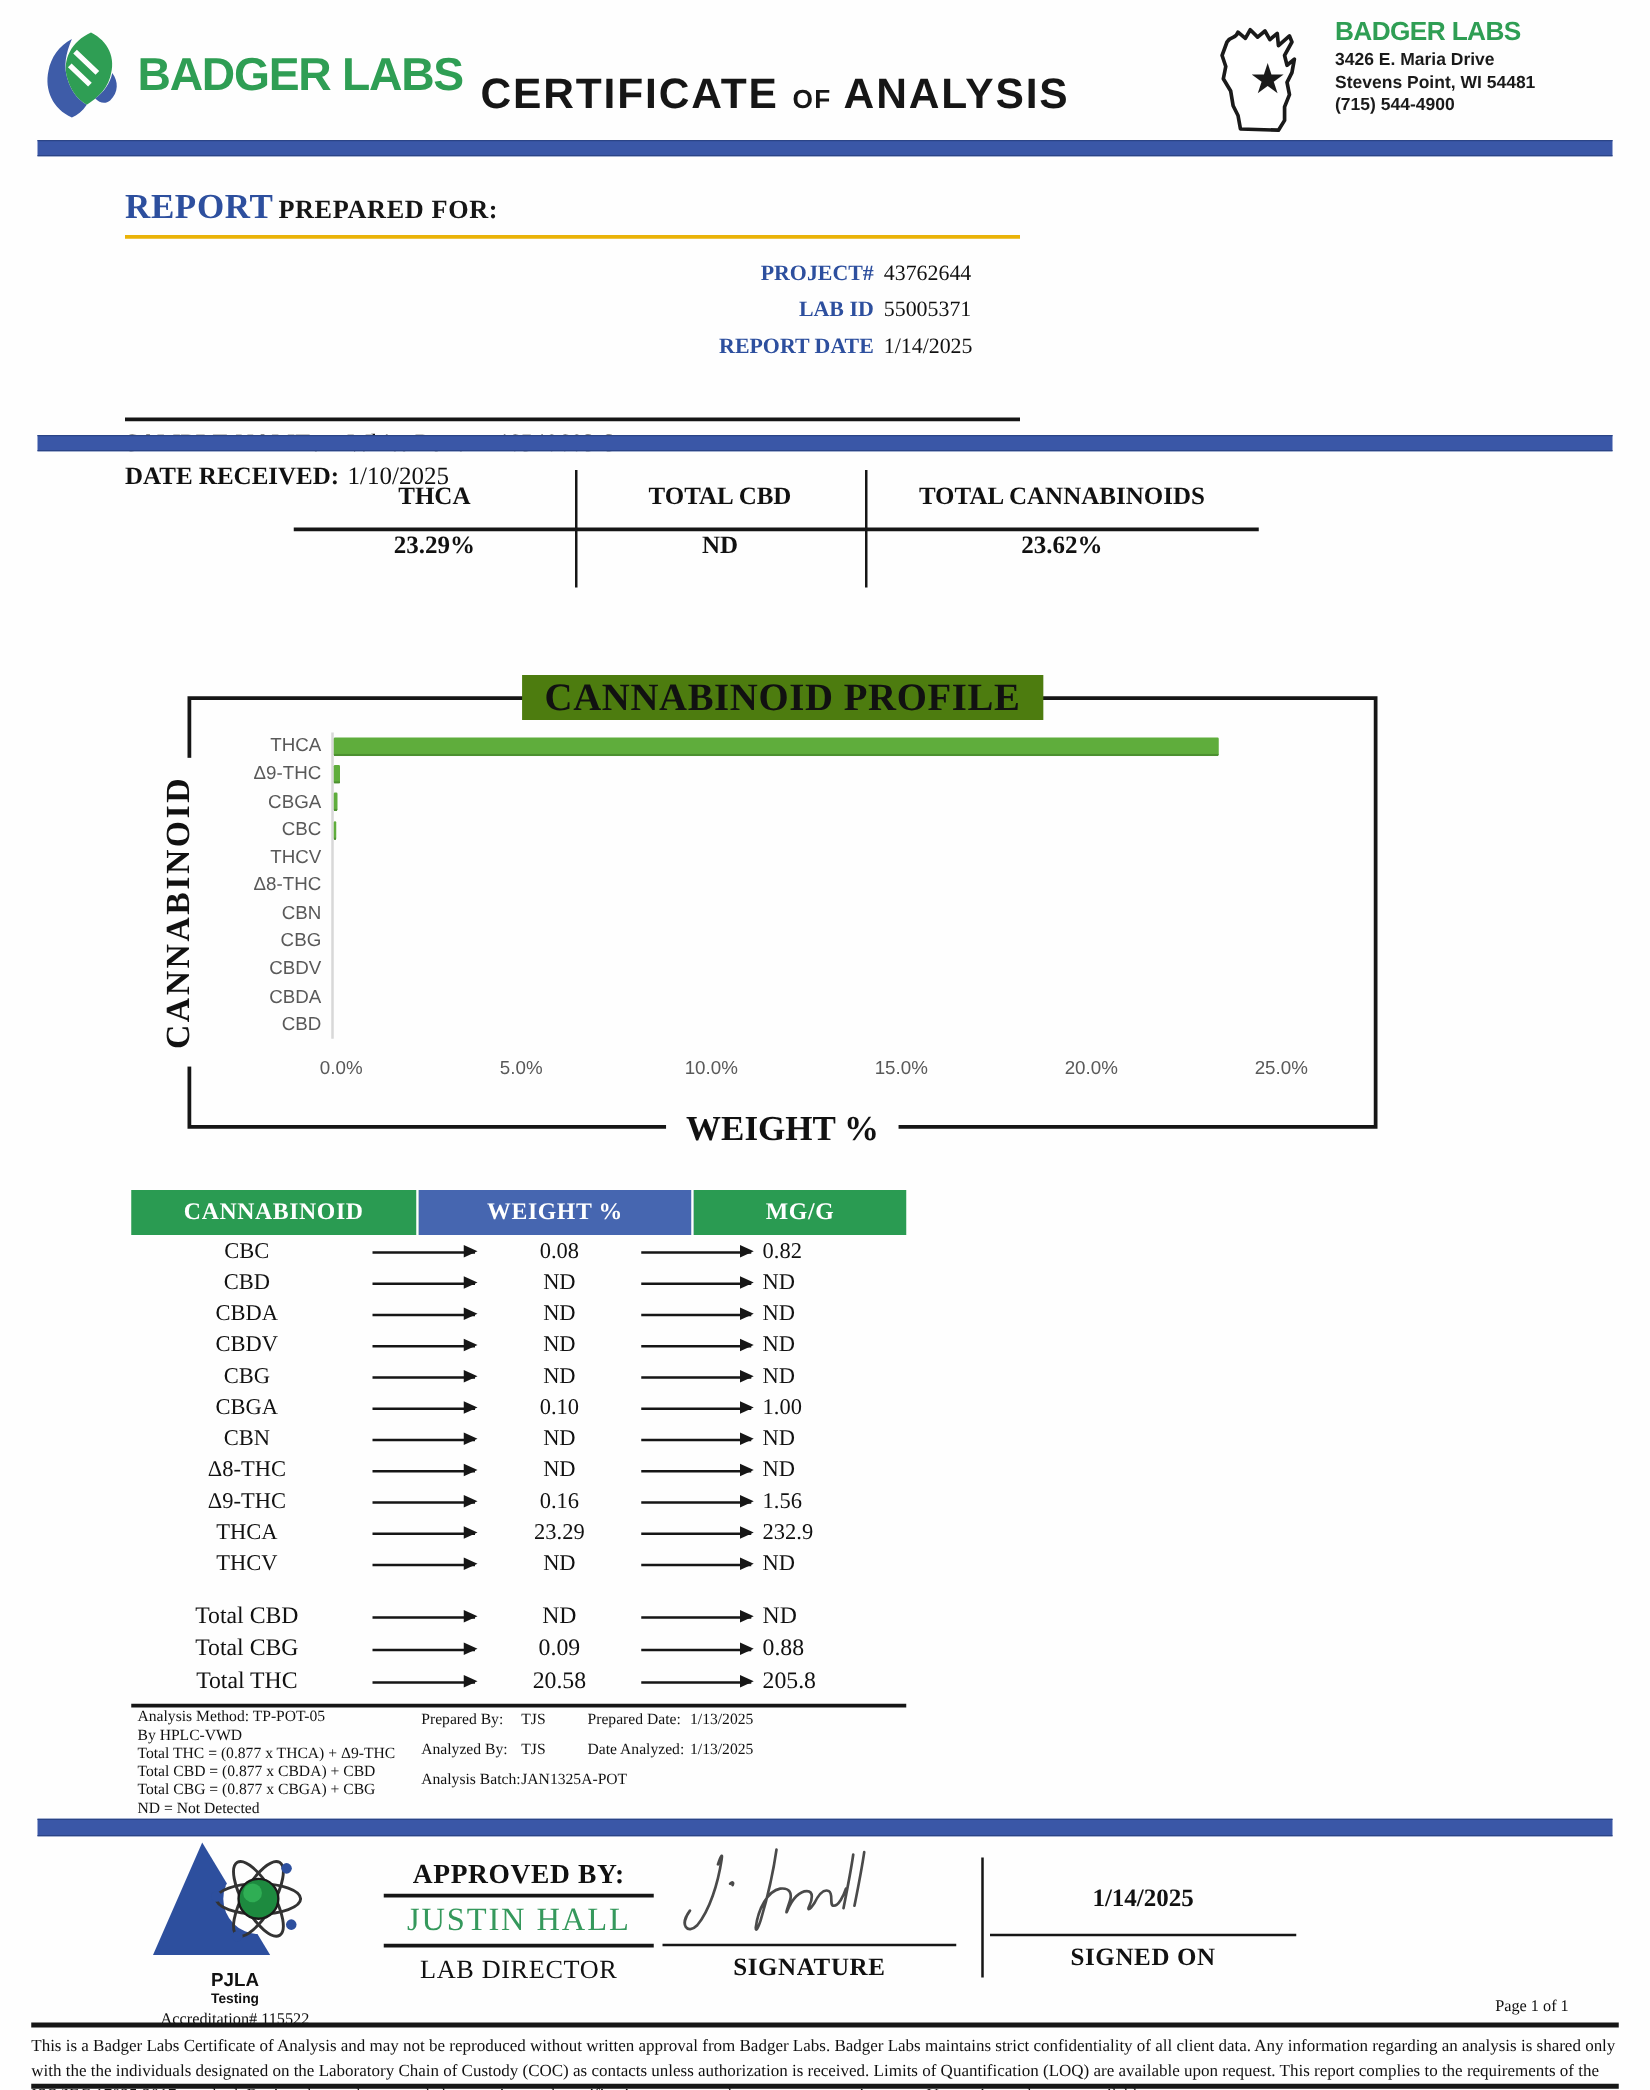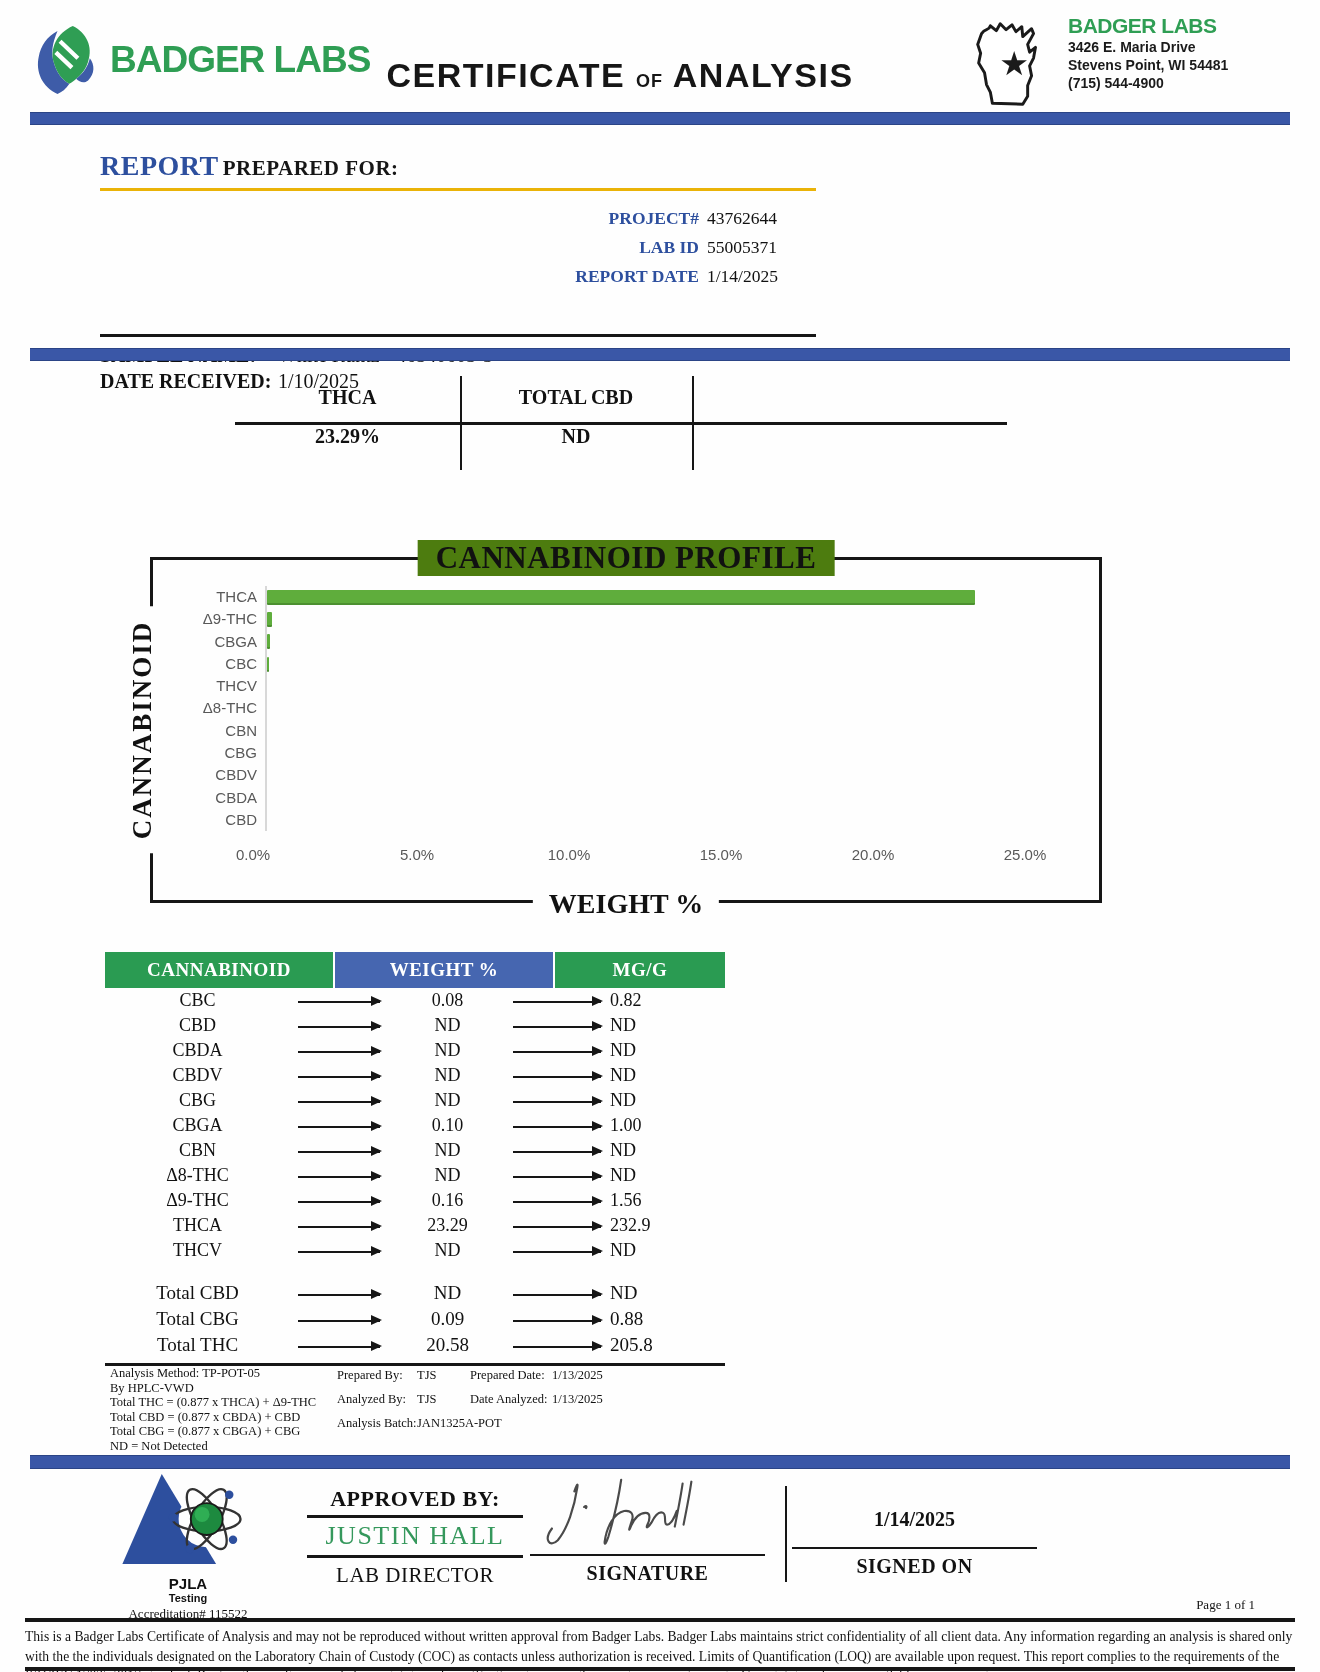--- a/index.html
+++ b/index.html
@@ -6,21 +6,21 @@
   body { background:#888; font-family:"Liberation Serif", serif; color:#111; }
   #page { position:relative; width:1320px; height:1672px; background:#fefefe; margin:0 auto; overflow:hidden; }
 
   .abs { position:absolute; }
   .bluebar { position:absolute; left:30px; width:1260px; height:13px; background:#3a57a7; border-top:1px solid #2b4486; border-bottom:1px solid #2b4486; }
 
   
   .logo-left { left:32px; top:24px; display:flex; align-items:center; gap:10px; }
   .brand-text { font-family:"Liberation Sans", sans-serif; font-weight:bold; font-size:37px; letter-spacing:-1px; color:#2f9e54; }
   .coa-title { left:340px; top:56px; width:560px; text-align:center; font-family:"Liberation Sans", sans-serif; font-weight:800; color:#161616; letter-spacing:1.5px; font-size:34px; white-space:nowrap; }
-  .coa-title .small-of { font-size:18px; letter-spacing:1px; }
+  .coa-title .small-of { font-size:21px; letter-spacing:1px; }
   .logo-right { left:962px; top:14px; display:flex; gap:8px; }
   .addr-name { font-family:"Liberation Sans", sans-serif; font-weight:bold; font-size:21px; color:#2f9e54; letter-spacing:-0.5px; }
   .addr-line { font-family:"Liberation Sans", sans-serif; font-weight:bold; font-size:14px; color:#1a1a1a; line-height:18px; }
 
   
   .report-head { left:100px; top:150px; width:716px; border-bottom:3px solid #eab308; padding-bottom:6px; white-space:nowrap; }
   .report-word { font-size:28px; font-weight:bold; color:#2d4f9e; letter-spacing:0.5px; }
   .prepared-word { font-size:21px; font-weight:bold; color:#161616; letter-spacing:0.5px; }
   .fields { left:545px; top:208px; width:250px; }
   .field-row { display:flex; margin-bottom:8px; align-items:flex-end; }
@@ -181,20 +181,24 @@
     <div class="sum-divider" style="left:457px;"></div>
     <div class="sum-line"></div>
   <div class="sum-col" style="left: 0px; width: 225px;">
         <div class="sum-h">THCA</div>
         <div class="sum-v">23.29%</div>
       </div>
       <div class="sum-col" style="left: 225px; width: 232px;">
         <div class="sum-h">TOTAL CBD</div>
         <div class="sum-v">ND</div>
       </div>
+      <div class="sum-col" style="left: 457px; width: 315px;">
+        <div class="sum-h">TOTAL CANNABINOIDS</div>
+        <div class="sum-v">23.62%</div>
+      </div>
     </div>
 
   <div class="abs chart">
     <div class="chart-title">CANNABINOID PROFILE</div>
     <div class="chart-ylabel">CANNABINOID</div>
     <div class="chart-xlabel">WEIGHT %</div>
     <div class="ylabels" id="ylabels">
         <div class="ylab">THCA</div>
         <div class="ylab">Δ9-THC</div>
         <div class="ylab">CBGA</div>
@@ -222,21 +226,21 @@
         </div>
         <div class="brow"></div>
         <div class="brow"></div>
         <div class="brow"></div>
         <div class="brow"></div>
         <div class="brow"></div>
         <div class="brow"></div>
         <div class="brow"></div>
       </div>
     <div id="xticks">
-        <div class="xtick" style="left: 100px; text-align: right;">0.0%</div>
+        <div class="xtick" style="left: 120px; text-align: right;">0.0%</div>
         <div class="xtick" style="left: 264px;">5.0%</div>
         <div class="xtick" style="left: 416px;">10.0%</div>
         <div class="xtick" style="left: 568px;">15.0%</div>
         <div class="xtick" style="left: 720px;">20.0%</div>
         <div class="xtick" style="left: 872px;">25.0%</div>
       </div>
   </div>
 
   <div class="abs dtable">
     <div class="dhead">

